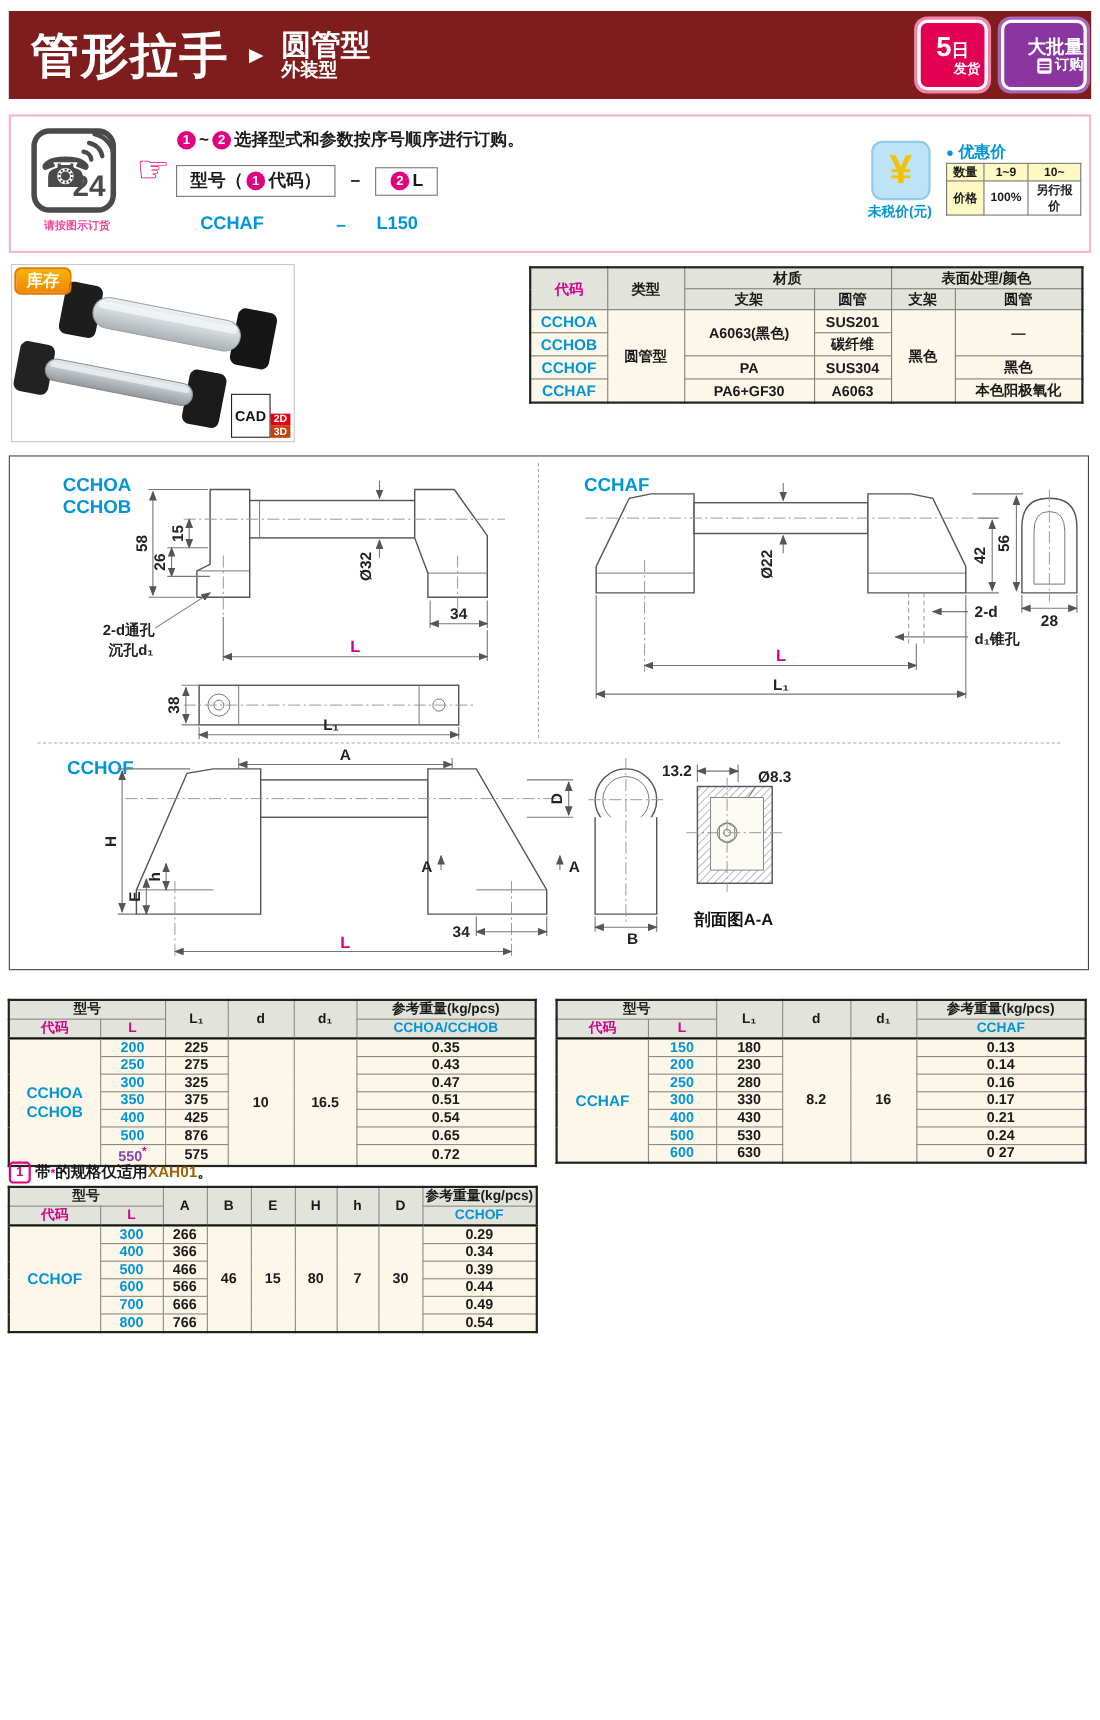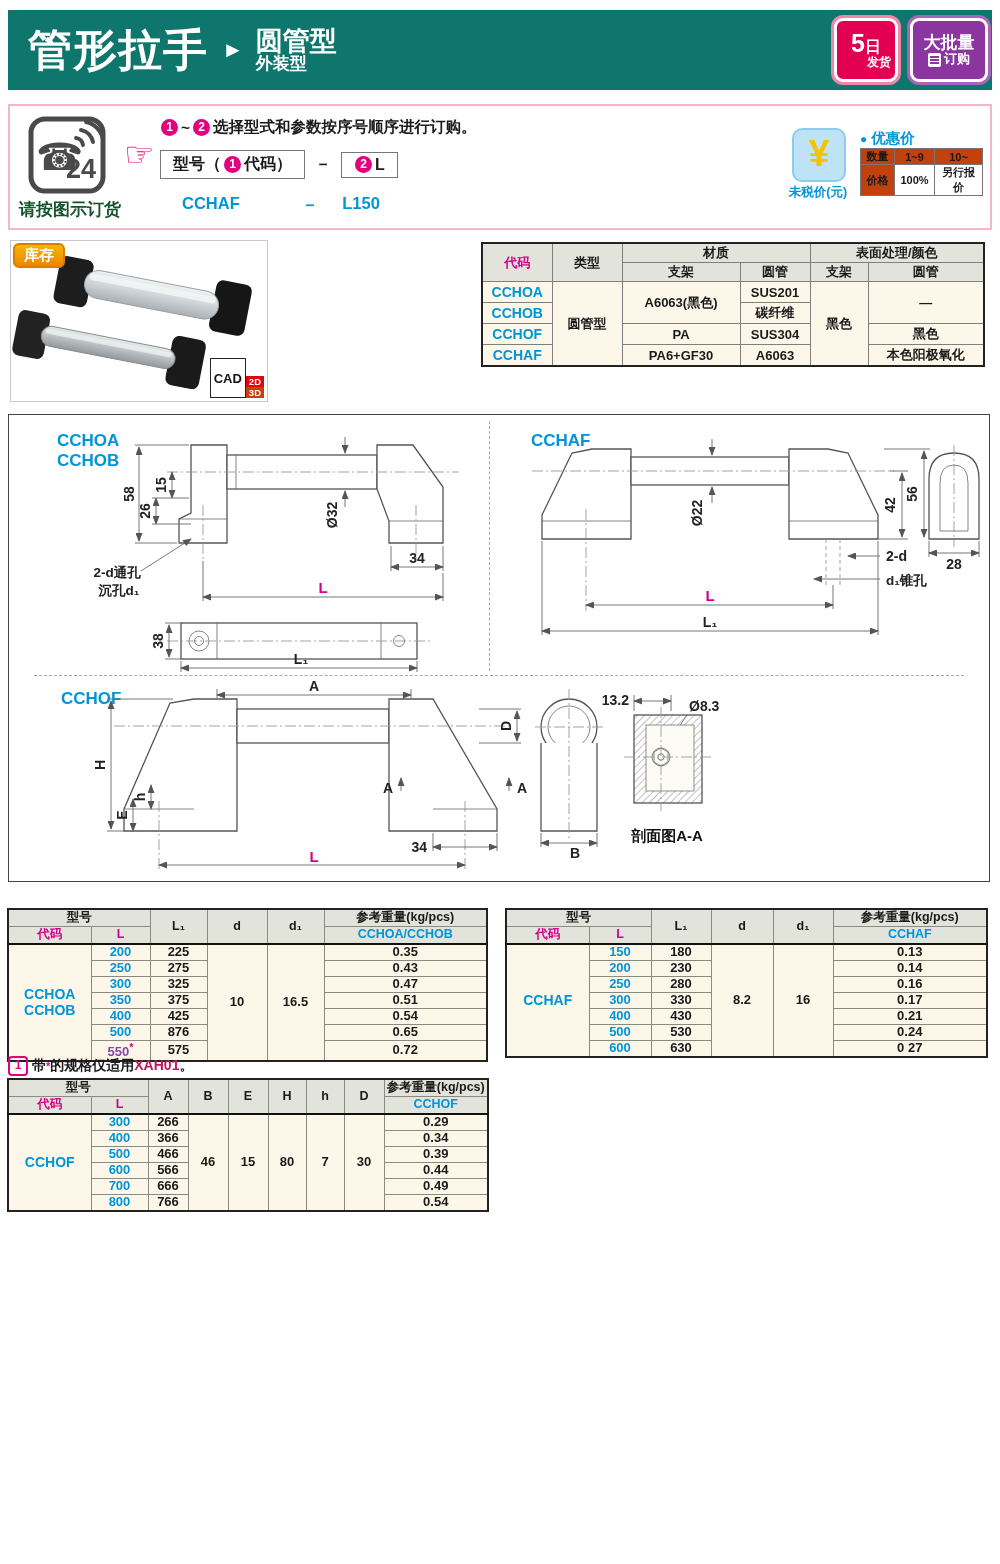--- a/index.html
+++ b/index.html
@@ -1,59 +1,59 @@
 <!DOCTYPE html>
 <html><head>
 <meta charset="utf-8">
 <style>
   html,body{margin:0;padding:0;background:#fff;}
   .page{position:relative;width:1000px;height:1564px;background:#fff;overflow:hidden;
         font-family:"Liberation Sans","DejaVu Sans",sans-serif;color:#1a1a1a;}
   .abs{position:absolute;}
 
   
-  .hdr{left:8px;top:10px;width:984px;height:80px;background:#0f766e;display:flex;align-items:center;}
+  .hdr{left:8px;top:10px;width:984px;height:80px;background:#7f1d1d;display:flex;align-items:center;}
   .hdr-title{color:#fff;font-size:44px;font-weight:bold;margin-left:20px;letter-spacing:1px;}
   .hdr-arrow{color:#fff;font-size:22px;margin:0 12px 0 14px;}
   .hdr-sub{display:flex;flex-direction:column;line-height:1.05;color:#fff;font-weight:bold;}
   .hdr-sub-top{font-size:27px;}
   .hdr-sub-bottom{font-size:17px;}
   .badge{position:absolute;top:8px;height:58px;border:3px solid #fff;border-radius:9px;
          color:#fff;font-weight:bold;display:flex;flex-direction:column;justify-content:center;align-items:center;}
   .badge-ship{left:826px;width:58px;background:#e30052;box-shadow:0 0 0 3px #ef86aa;}
   .badge-ship .big{font-size:25px;line-height:1;}
   .badge-ship .big em{font-style:normal;font-size:16px;}
   .badge-ship .small{font-size:12px;line-height:1.1;align-self:flex-end;margin-right:4px;}
-  .badge-bulk{left:902px;width:72px;background:#8b35a0;box-shadow:0 0 0 3px #a864b8;}
+  .badge-bulk{left:902px;width:72px;background:#8b35a0;box-shadow:0 0 0 3px #a864b8;align-items:flex-end;}
   .badge-bulk .l1{font-size:17px;line-height:1.15;}
   .badge-bulk .l2{font-size:13px;line-height:1.15;display:flex;align-items:center;gap:3px;}
   .doc-ico{display:inline-block;width:13px;height:14px;background:#fff;border-radius:2px;position:relative;}
   .doc-ico i{position:absolute;left:2px;right:2px;height:2px;background:#8b35a0;}
   .doc-ico i:nth-child(1){top:3px}.doc-ico i:nth-child(2){top:6px}.doc-ico i:nth-child(3){top:9px}
 
   
   .order{left:8px;top:104px;width:980px;height:122px;border:2px solid #f2b7ca;background:#fff;}
-  .phone-cap{left:2px;top:92px;width:116px;text-align:center;font-size:17px;font-weight:bold;color:#14532d;}
+  .phone-cap{left:2px;top:92px;width:116px;text-align:center;font-size:10px;font-weight:bold;color:#ec4899;}
   .hand{left:114px;top:28px;font-size:34px;color:#e3007f;font-weight:bold;}
   .instr{left:150px;top:11px;font-size:15.5px;font-weight:bold;display:flex;align-items:center;gap:2px;}
   .numc{display:inline-block;width:17px;height:17px;border-radius:50%;background:#e3007f;color:#fff;
         font-size:12px;font-weight:bold;text-align:center;line-height:17px;margin:0 1px;}
   .fmt{left:150px;top:44px;display:flex;align-items:center;gap:10px;font-size:16px;font-weight:bold;}
   .fmt-box{border:1.5px solid #777;background:#fff;padding:3px 12px;display:flex;align-items:center;gap:2px;}
   .example{left:172px;top:88px;font-size:16.5px;font-weight:bold;color:#0095d9;display:flex;}
   .example .gap1{margin-left:62px;} .example .gap2{margin-left:24px;}
 
   .yenbox{left:782px;top:22px;width:50px;height:50px;background:#bfe3f6;border:2px solid #8fccea;
           border-radius:10px;color:#f3c200;font-size:37px;font-weight:bold;text-align:center;line-height:48px;}
   .yencap{left:760px;top:78px;width:96px;text-align:center;font-size:12.5px;font-weight:bold;color:#0095d9;}
   .ptitle{left:850px;top:23px;font-size:14.5px;font-weight:bold;color:#0095d9;display:flex;align-items:center;gap:4px;}
   .ptitle .dot{font-size:12px;}
   .ptable{left:850px;top:42px;border-collapse:collapse;table-layout:fixed;}
   .ptable td{border:1px solid #777;font-size:11px;font-weight:bold;text-align:center;height:15px;padding:0 2px;background:#fff;}
-  .ptable td.ph{background:#c2410c;text-align:center;}
+  .ptable td.ph{background:#fef9c3;text-align:center;}
 
   
   .photo{left:10px;top:240px;width:256px;height:160px;border:1px solid #c9c9c9;background:#fff;}
   .stock-badge{left:2px;top:2px;padding:1px 9px;background:linear-gradient(180deg,#f9b400,#ee8600);
                border:2px solid #e07a00;border-radius:6px;color:#fff;font-size:15px;font-weight:bold;}
   .cadbadge{right:3px;bottom:3px;display:flex;align-items:stretch;}
   .cad-main{border:1.5px solid #222;background:#fff;color:#111;font-size:13px;font-weight:bold;padding:3px 3px;line-height:1;display:flex;align-items:center;}
   .cad-col{display:flex;flex-direction:column;margin-top:18px;}
   .cad-2d{background:#e60012;color:#fff;font-size:9.5px;font-weight:bold;padding:0 3px;line-height:11px;}
   .cad-3d{background:#c2410c;color:#fff;font-size:9.5px;font-weight:bold;padding:0 3px;line-height:11px;}
@@ -87,21 +87,21 @@
   .spec th,.spec td{border:1px solid #8a8a80;text-align:center;padding:0;font-weight:bold;line-height:1.1;}
   .spec th{background:#e2e3da;font-size:12.5px;height:16px;}
   .spec td{font-size:13px;height:15px;}
   .spec .hb{border-bottom:2.5px solid #111;}
   .spec .codecell{color:#0095d9;font-size:14px;line-height:1.2;}
   .spec td.lv{color:#0095d9;}
   .star{color:#e3007f;font-size:11px;font-weight:bold;}
   .note{left:8px;top:1056px;font-size:14px;font-weight:bold;display:flex;align-items:center;gap:4px;}
   .note-ico{display:inline-block;width:16px;height:16px;border:2px solid #e3007f;border-radius:4px;color:#e3007f;
             font-size:12px;line-height:15px;text-align:center;font-weight:bold;}
-  .note a, .note .lnk{color:#be185d;text-decoration:none;margin-top:40px;}
+  .note a, .note .lnk{color:#a16207;text-decoration:none;margin-top:40px;}
 </style>
 </head>
 <body>
 
 <div class="page">
 
   <div class="abs hdr">
     <div class="hdr-title">管形拉手</div>
     <div class="hdr-arrow">►</div>
     <div class="hdr-sub">

